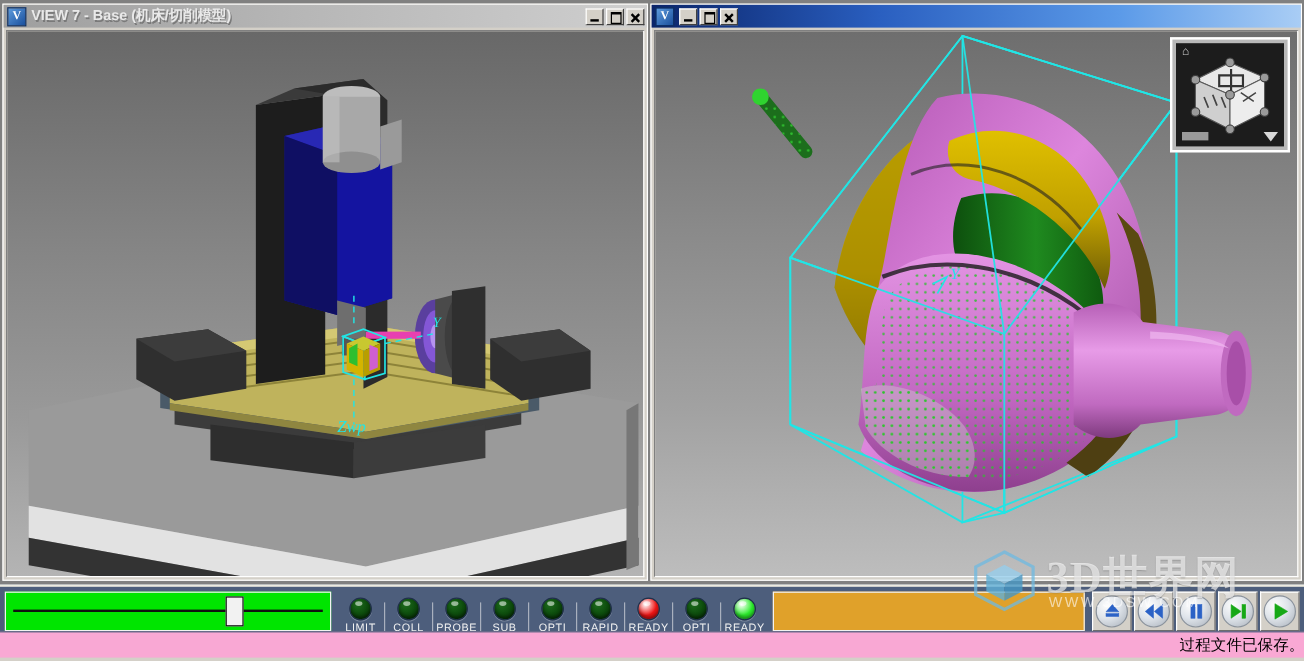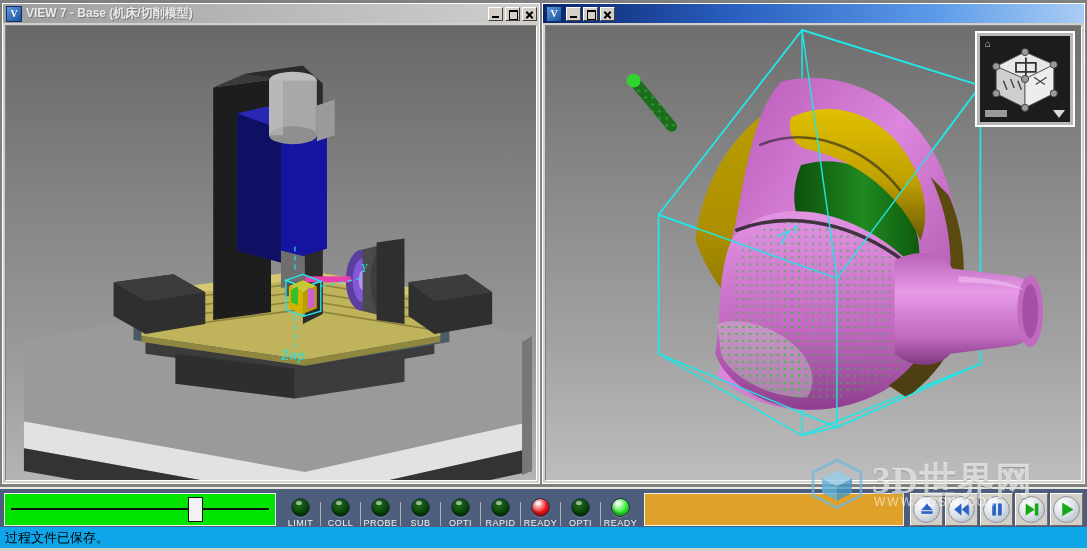--- a/index.html
+++ b/index.html
@@ -95,22 +95,22 @@
   .tbtn{width:33px;height:33px;background:#d4d0c8;border:1px solid #fff;
         border-right-color:#6d6d6d;border-bottom-color:#6d6d6d;
         display:flex;align-items:center;justify-content:center;box-sizing:border-box;}
   .tcircle{width:27px;height:27px;border-radius:50%;
            background:radial-gradient(circle at 34% 30%,#fdfdfd 0%,#dfe4ea 45%,#a8b0ba 100%);
            border:1px solid #8a929c;display:flex;align-items:center;justify-content:center;
            position:relative;box-sizing:border-box;}
 
   
   .statusbar{position:absolute;left:0;top:526px;width:1087px;height:22px;
-             background:#0ea5e9;border-top:1px solid #4d5e7c;box-sizing:border-box;
-             display:flex;align-items:center;padding-left:5px;}
+             background:#f9a8d4;border-top:1px solid #4d5e7c;box-sizing:border-box;
+             display:flex;align-items:center;padding-left:5px;justify-content:flex-end;}
   .status-text{font-size:13px;color:#000;font-family:"Liberation Sans",sans-serif;}
 </style>
 </head>
 <body>
 
 <div class="app">
 
   <div class="mdi">
 
     <div class="win left">

